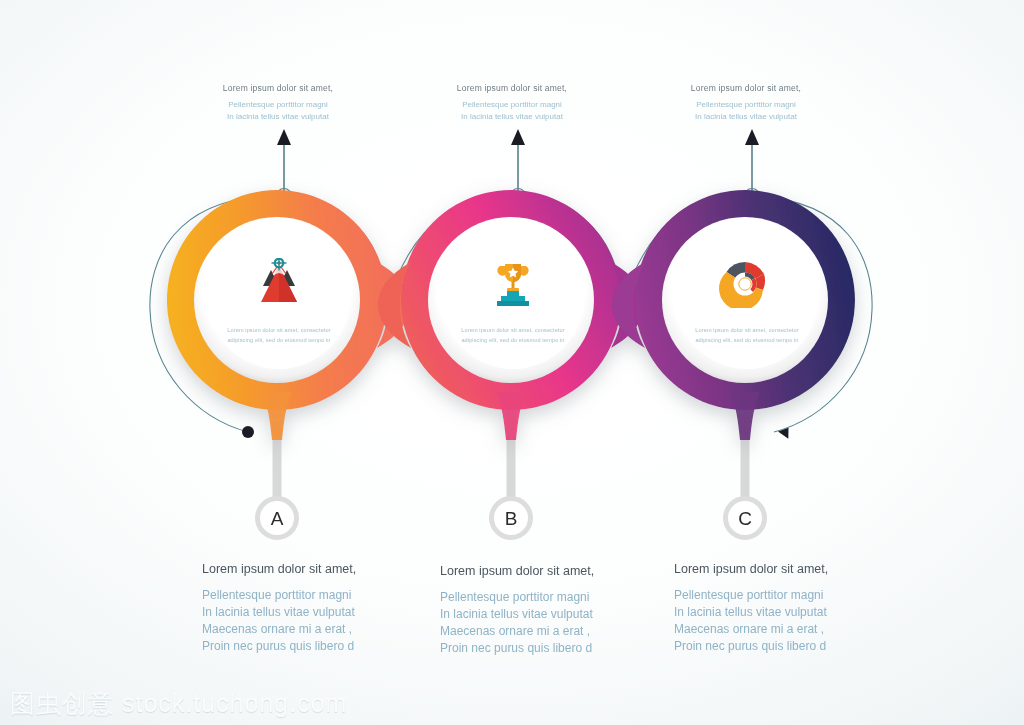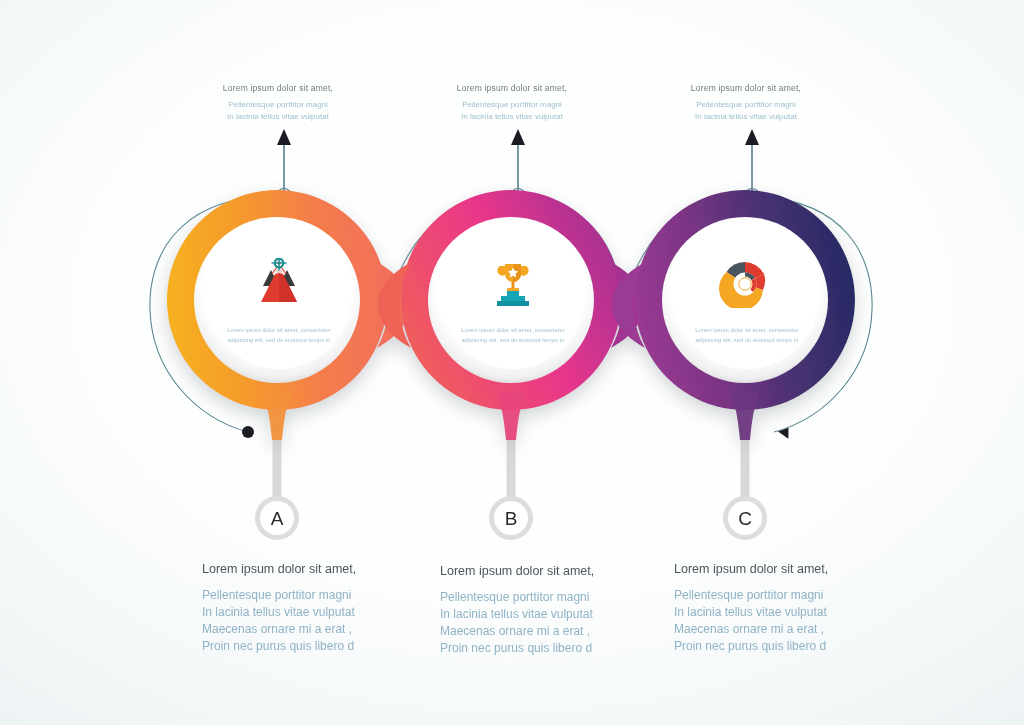--- a/index.html
+++ b/index.html
@@ -315,14 +315,18 @@
   <div class="bot-caption" style="left:674px;top:560px;">
     <div class="bc-title">Lorem ipsum dolor sit amet,</div>
     <div class="bc-body">
       <div>Pellentesque porttitor magni</div>
       <div>In lacinia tellus vitae vulputat</div>
       <div>Maecenas ornare mi a erat ,</div>
       <div>Proin nec purus quis libero d</div>
     </div>
   </div>
 
+  <div class="wm">
+    <span class="wm-cn">图虫创意</span>
+    <span>stock.tuchong.com</span>
+  </div>
 
 </div>
 
 </body></html>

